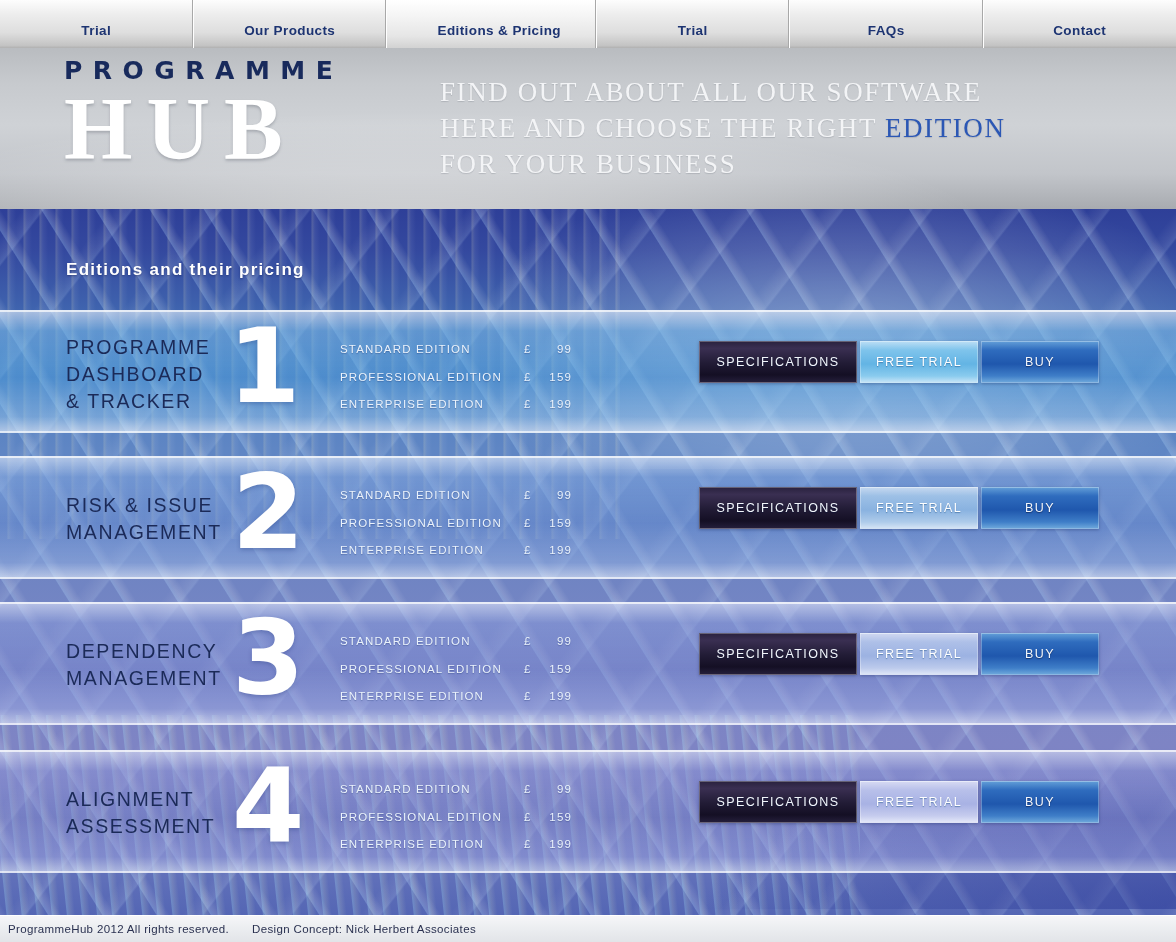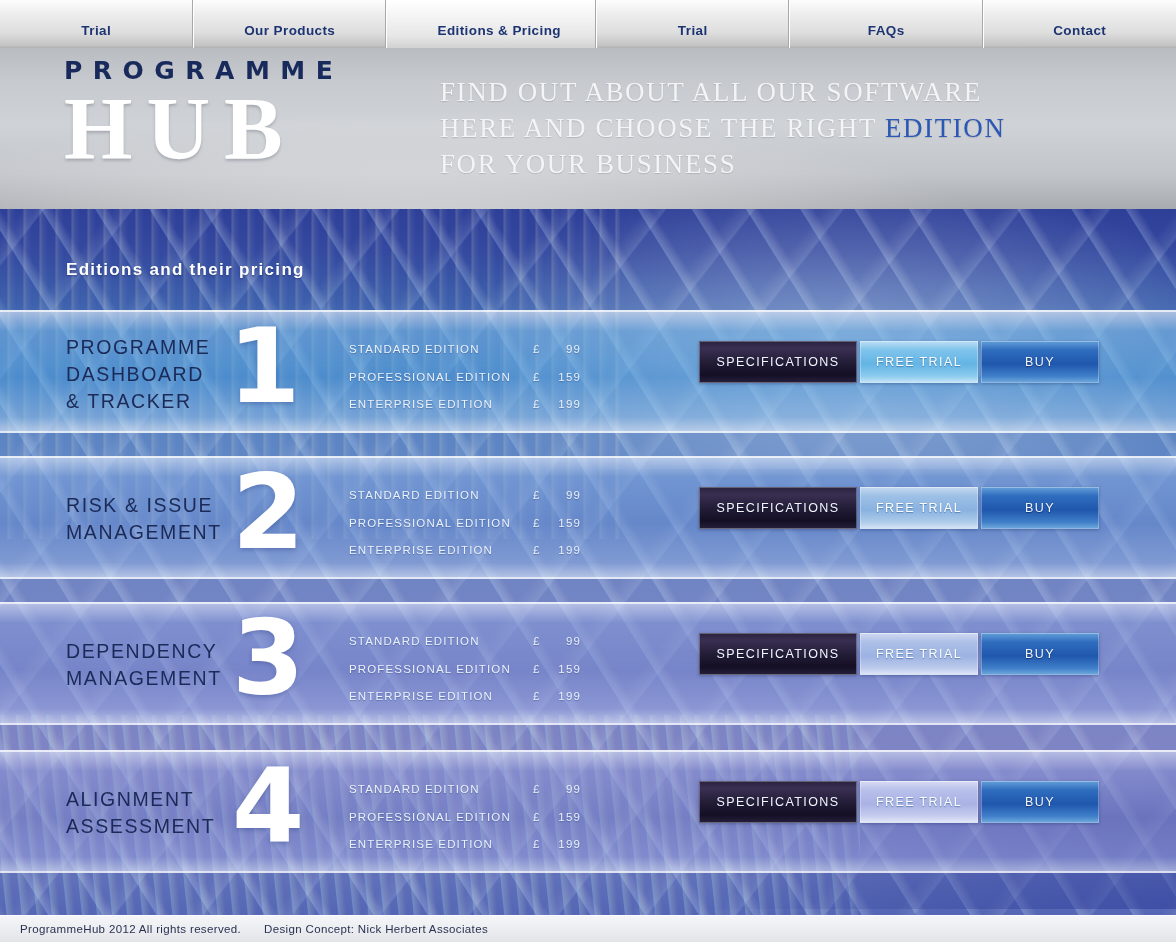--- a/index.html
+++ b/index.html
@@ -180,21 +180,21 @@
     position: absolute; left: 228px; top: 4px;
     color: #ffffff;
     font-size: 104px;
     font-weight: bold;
     font-family: "DejaVu Sans", sans-serif;
     line-height: 1;
     text-shadow: 0 2px 4px rgba(30,50,120,.30);
   }
 
   .price-table {
-    position: absolute; left: 349px; top: 26px;
+    position: absolute; left: 340px; top: 26px;
     font-size: 11.5px;
     letter-spacing: 1.15px;
     color: #eaf2fb;
     line-height: 27.5px;
     text-shadow: 0 1px 1px rgba(30,50,110,.35);
   }
   .price-row { display: flex; }
   .price-label { width: 184px; }
   .price-cur { width: 14px; }
   .price-val { width: 34px; text-align: right; }
@@ -242,21 +242,21 @@
   #footer {
     position: absolute; left: 0; top: 915px; width: 1176px; height: 27px;
     background: linear-gradient(to bottom, #f6f6f8 0%, #eceef1 45%, #e2e4e8 100%);
     border-top: 1px solid #ffffff;
     display: flex; align-items: center;
     z-index: 40;
     font-size: 11.5px;
     color: #2a3150;
     letter-spacing: .35px;
   }
-  #footer .f1 { margin-left: 20px; }
+  #footer .f1 { margin-left: 8px; }
   #footer .f2 { margin-left: 23px; }
 </style>
 </head>
 <body>
 
 <div id="page">
 
   <nav id="navbar">
     <div class="nav-tab">
       <span>Trial</span>

